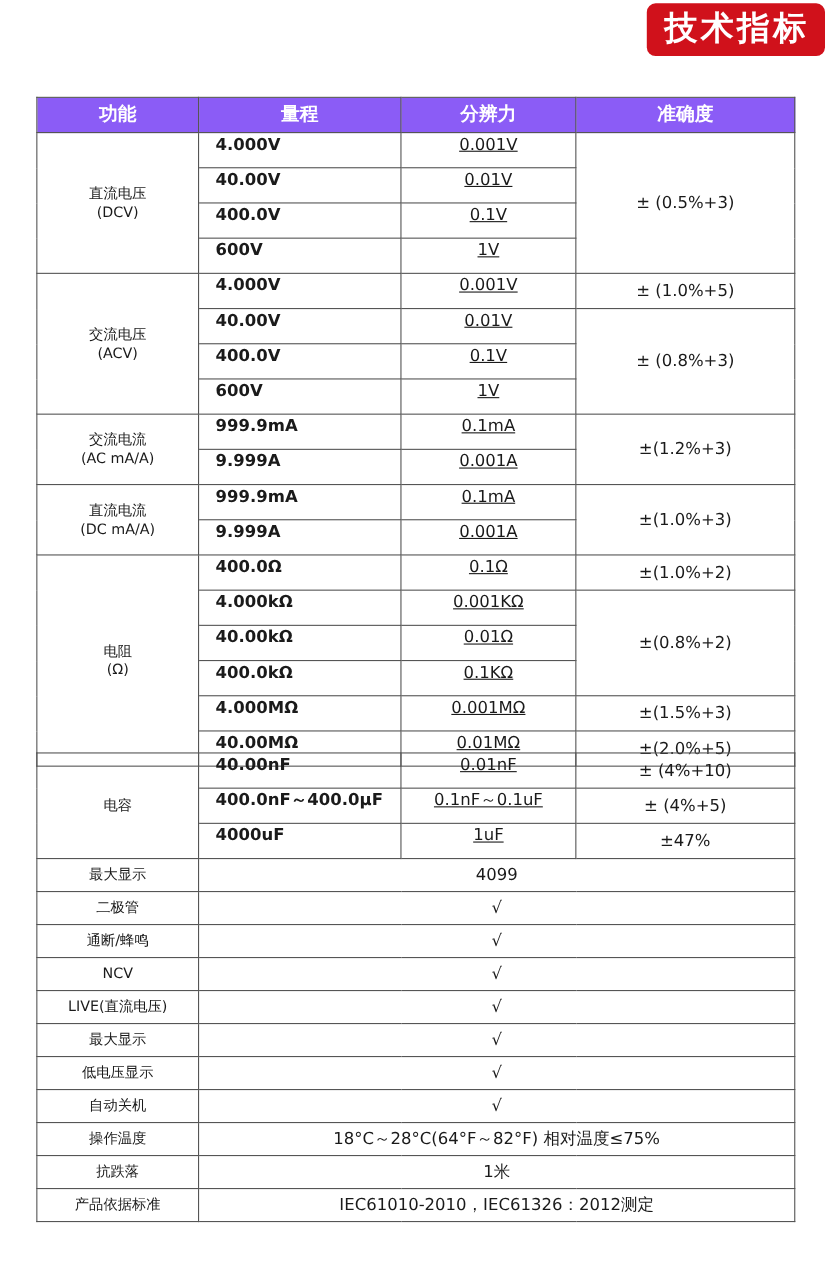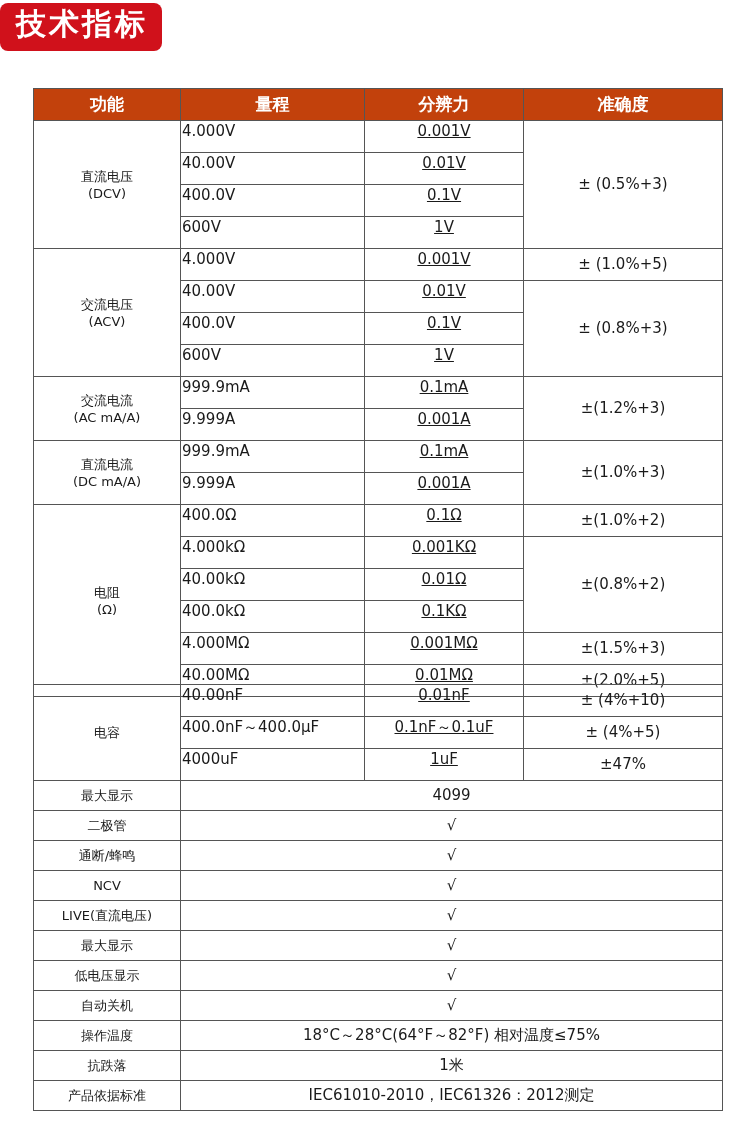--- a/index.html
+++ b/index.html
@@ -1,24 +1,24 @@
 <!DOCTYPE html>
 <html><head>
 <meta charset="utf-8">
 <style>
   html, body { margin: 0; padding: 0; background: #ffffff; }
   body { width: 750px; height: 1148px; position: relative; font-family: "DejaVu Sans", "Liberation Sans", sans-serif; color: #1a1a1a; overflow: hidden; }
-  .title-wrap { position: absolute; top: 3px; left: 0; width: 686px; text-align: left; font-family: Liberation Mono, monospace; }
+  .title-wrap { position: absolute; top: 3px; left: 0; width: 750px; text-align: right; }
   .title-badge { display: inline-block; background: #d0111b; color: #ffffff; font-size: 30px; font-weight: bold; letter-spacing: 3px; padding: 3px 14px 5px 16px; border-radius: 8px; line-height: 40px; }
   table { position: absolute; left: 33px; width: 689px; border-collapse: collapse; table-layout: fixed; font-size: 15px; }
   td, th { border: 1.5px solid #555; padding: 0; height: 29px; line-height: 17px; }
-  th { background: #c2410c; color: #fff; font-weight: bold; font-size: 17px; height: 31px; text-align: center; }
+  th { background: #8b5cf6; color: #fff; font-weight: bold; font-size: 17px; height: 31px; text-align: center; }
   .c1 { width: 147px; } .c2 { width: 184px; } .c3 { width: 159px; } .c4 { width: 199px; }
   .func { text-align: center; vertical-align: middle; font-size: 13px; }
-  .range { text-align: left; padding-left: 1px; vertical-align: top; padding-top: 2px; }
+  .range { text-align: left; padding-left: 15px; vertical-align: top; padding-top: 2px; font-weight: bold; }
   .res, .acc, .val { text-align: center; vertical-align: middle; }
   .res { vertical-align: top; padding-top: 2px; text-decoration: underline; }
   #t1 { top: 88px; }
   #t2 { top: 684px; }
   .func span { display: block; }
 </style>
 </head>
 <body>
 
 <div class="title-wrap">

